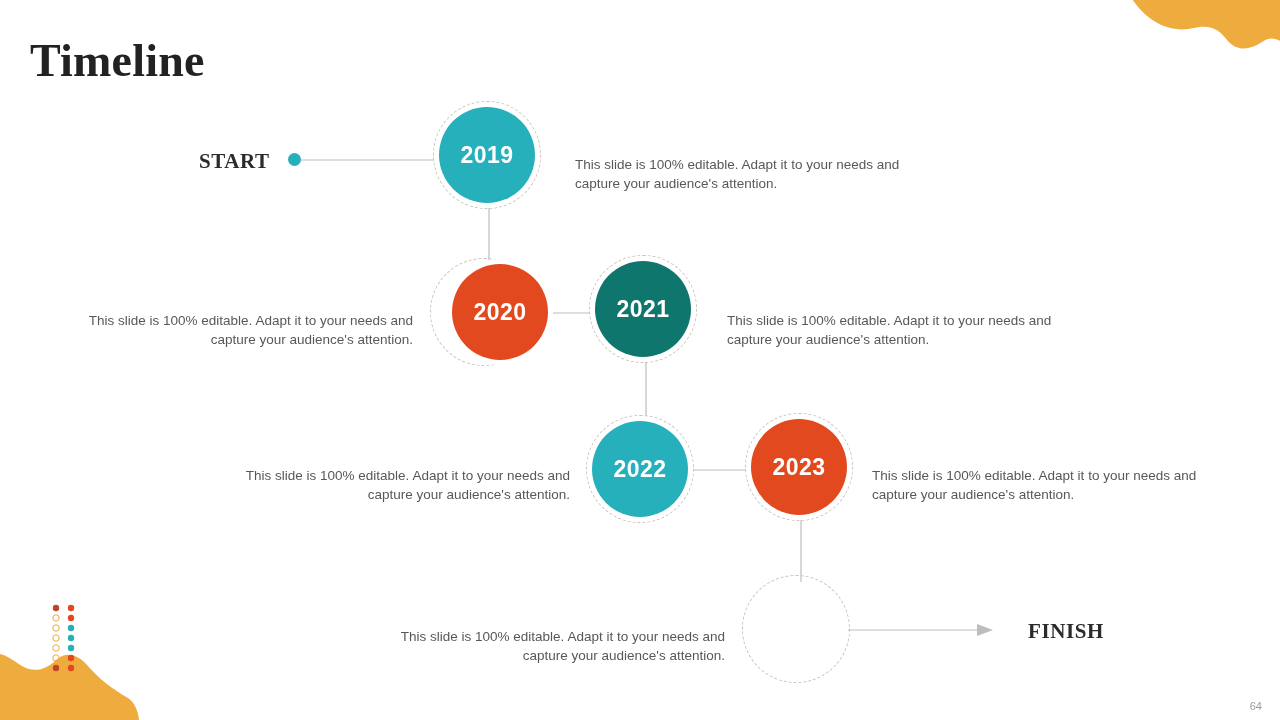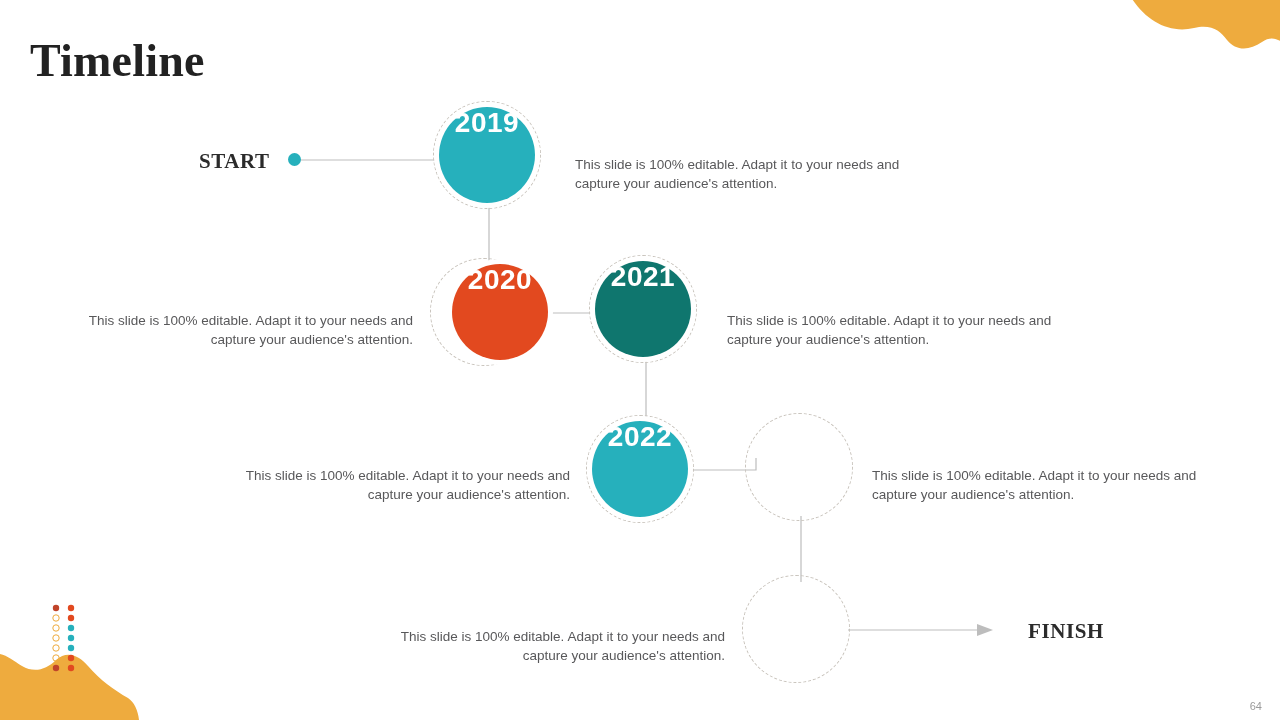--- a/index.html
+++ b/index.html
@@ -47,26 +47,26 @@
     height: 720px;
   }
 
   
   .node {
     position: absolute;
     width: 96px;
     height: 96px;
     border-radius: 50%;
     display: flex;
-    align-items: flex-start;
+    align-items: center;
     justify-content: center;
     color: #ffffff;
     font-family: "Liberation Sans", sans-serif;
     font-weight: bold;
-    font-size: 28px;
+    font-size: 23px;
     letter-spacing: 0.5px;
     box-shadow: 0 0 0 5px #ffffff;
     z-index: 4;
   }
   .node-ring {
     position: absolute;
     width: 108px;
     height: 108px;
     border-radius: 50%;
     border: 1px dashed #c9c4bd;
@@ -181,20 +181,23 @@
   </div>
   <div class="desc left-align" style="left:727px; top:291px;">This slide is 100% editable. Adapt it to your needs and capture your audience's attention.</div>
 
   <div class="node-ring" style="left:586px; top:415px;"></div>
   <div class="node" style="left:592px; top:421px; background:#26b0bc;">
     <span>2022</span>
   </div>
   <div class="desc right-align" style="left:240px; top:446px;">This slide is 100% editable. Adapt it to your needs and capture your audience's attention.</div>
 
   <div class="node-ring" style="left:745px; top:413px;"></div>
+  <div class="node" style="left:751px; top:419px; background:#e2491f;">
+    <span>2023</span>
+  </div>
   <div class="desc left-align" style="left:872px; top:446px;">This slide is 100% editable. Adapt it to your needs and capture your audience's attention.</div>
 
   <div class="node-ring" style="left:742px; top:575px;"></div>
   <div class="desc right-align" style="left:395px; top:607px;">This slide is 100% editable. Adapt it to your needs and capture your audience's attention.</div>
 
   <div class="endlabel" style="left:1028px; top:619px;text-align:right;">FINISH</div>
 
   <div class="dotgrid">
     <svg width="28" height="72" viewBox="0 0 28 72" xmlns="http://www.w3.org/2000/svg">
 

